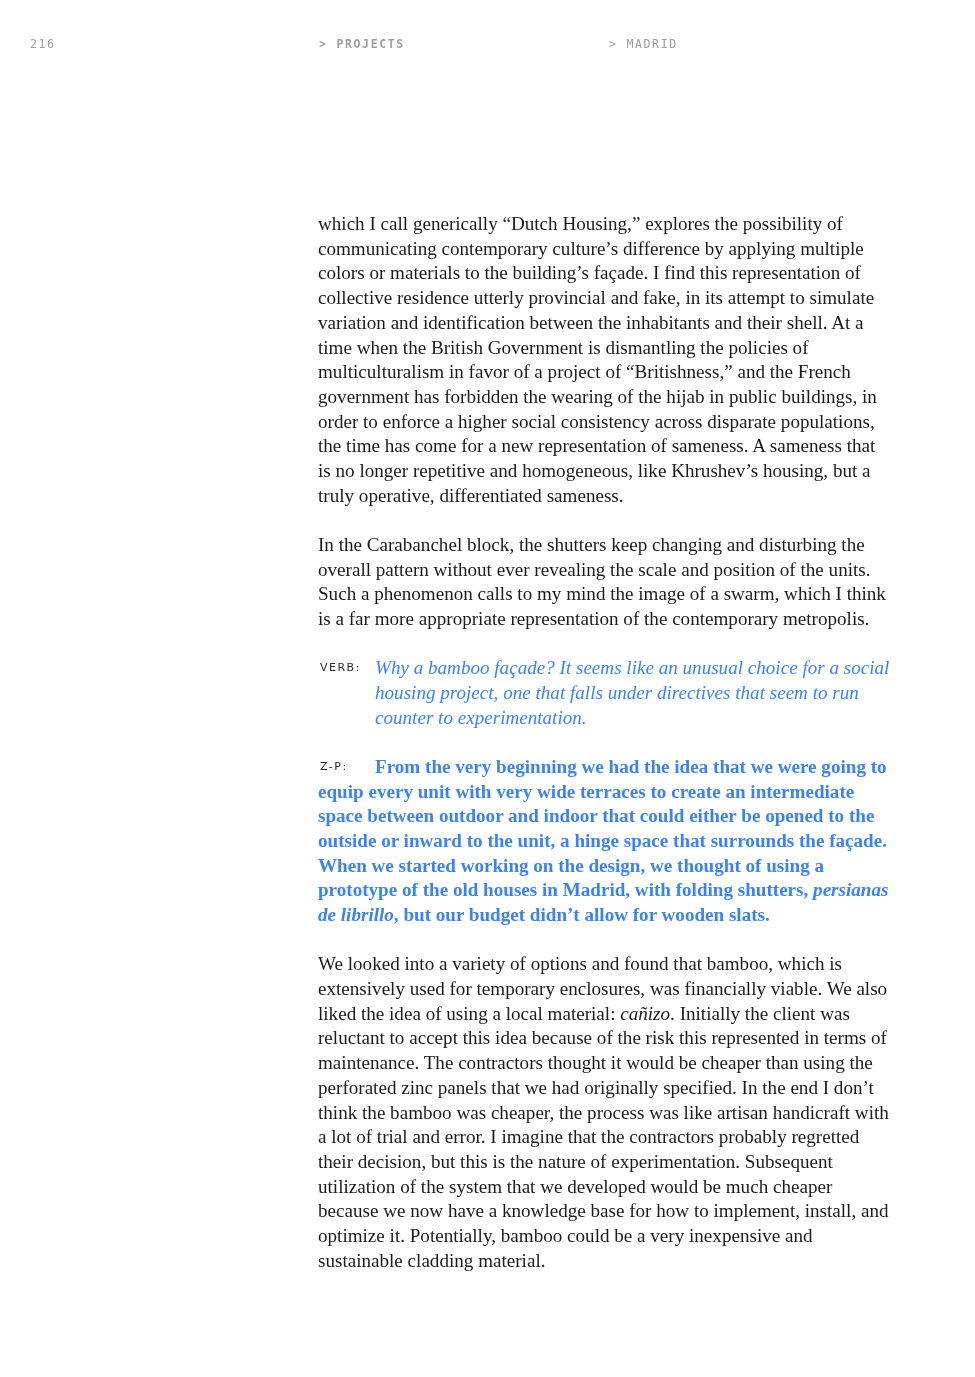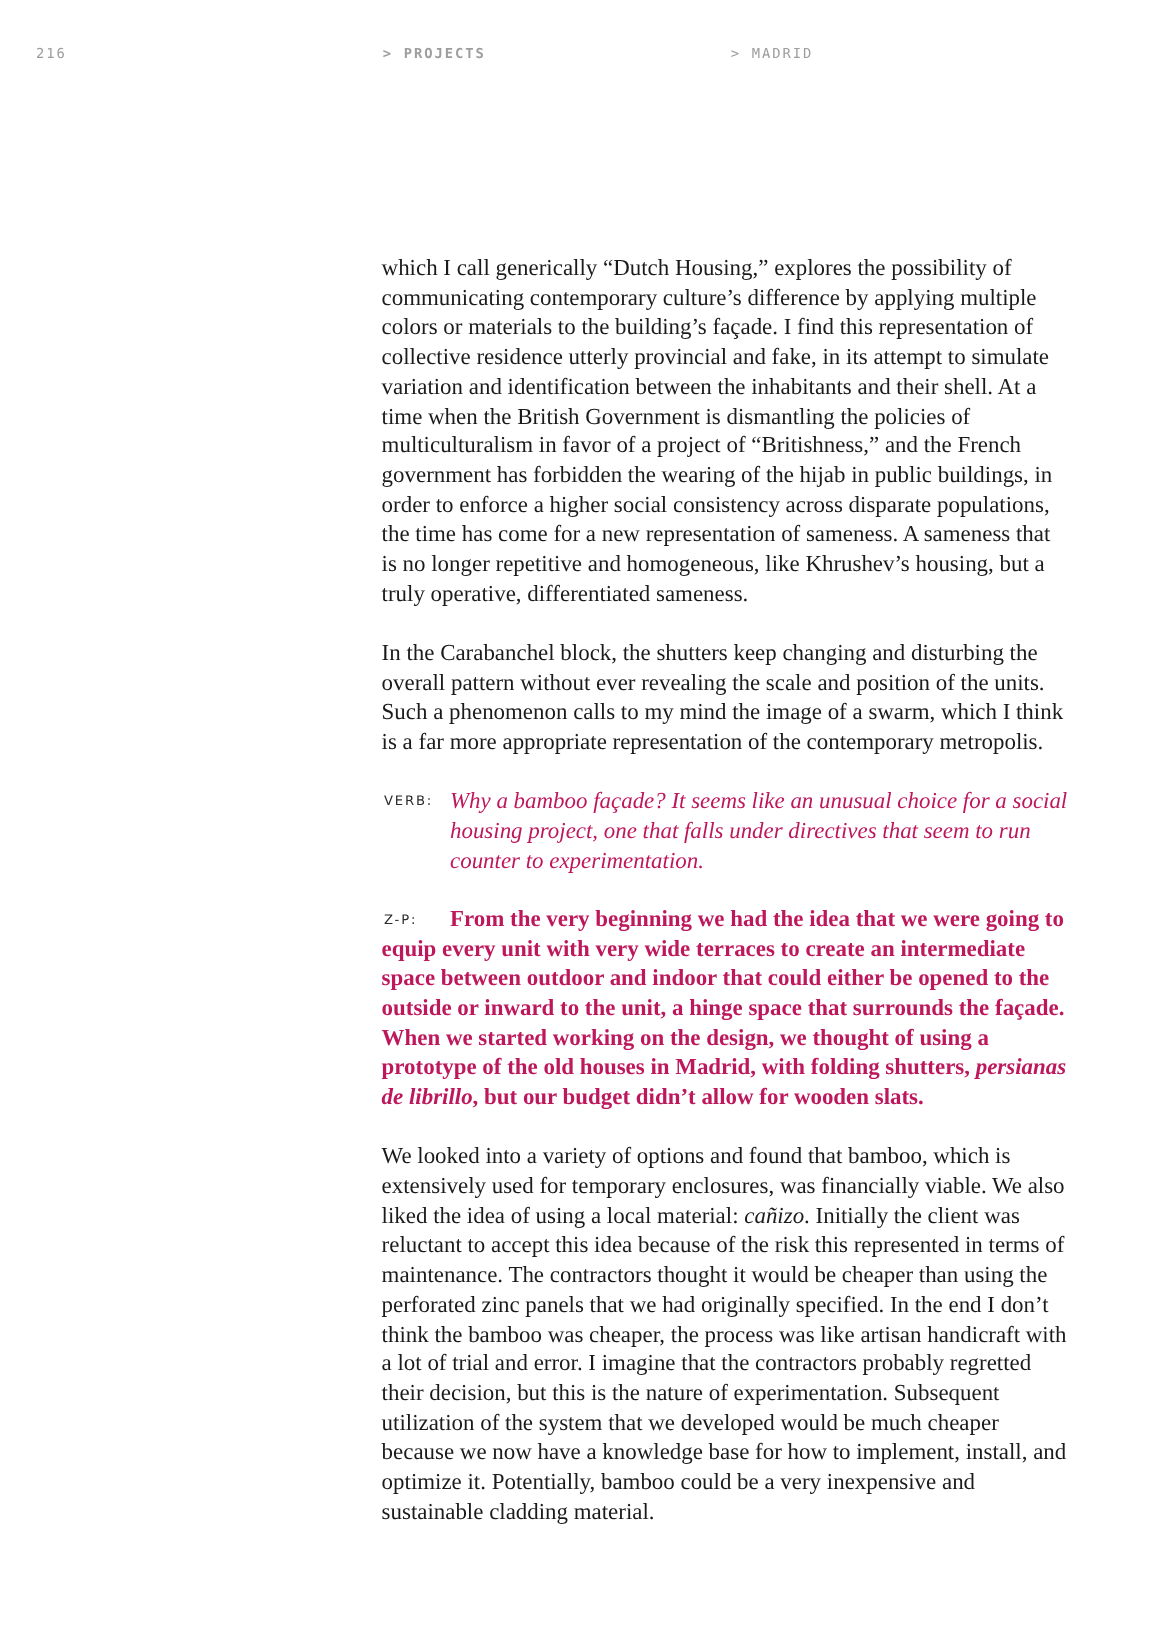--- a/index.html
+++ b/index.html
@@ -69,21 +69,21 @@
     font-family: "DejaVu Sans", "Liberation Sans", sans-serif;
     font-size: 11px;
     letter-spacing: 1.5px;
     color: #2a2a2a;
     white-space: nowrap;
   }
   .speech p {
     margin: 0;
     font-size: 19.1px;
     line-height: 24.7px;
-    color: #be185d;
+    color: #3b82f6;
   }
   
   .speech.question p {
     margin-left: 57px;
     font-style: italic;
   }
   
   .speech.answer p {
     text-indent: 57px;
     font-weight: bold;

